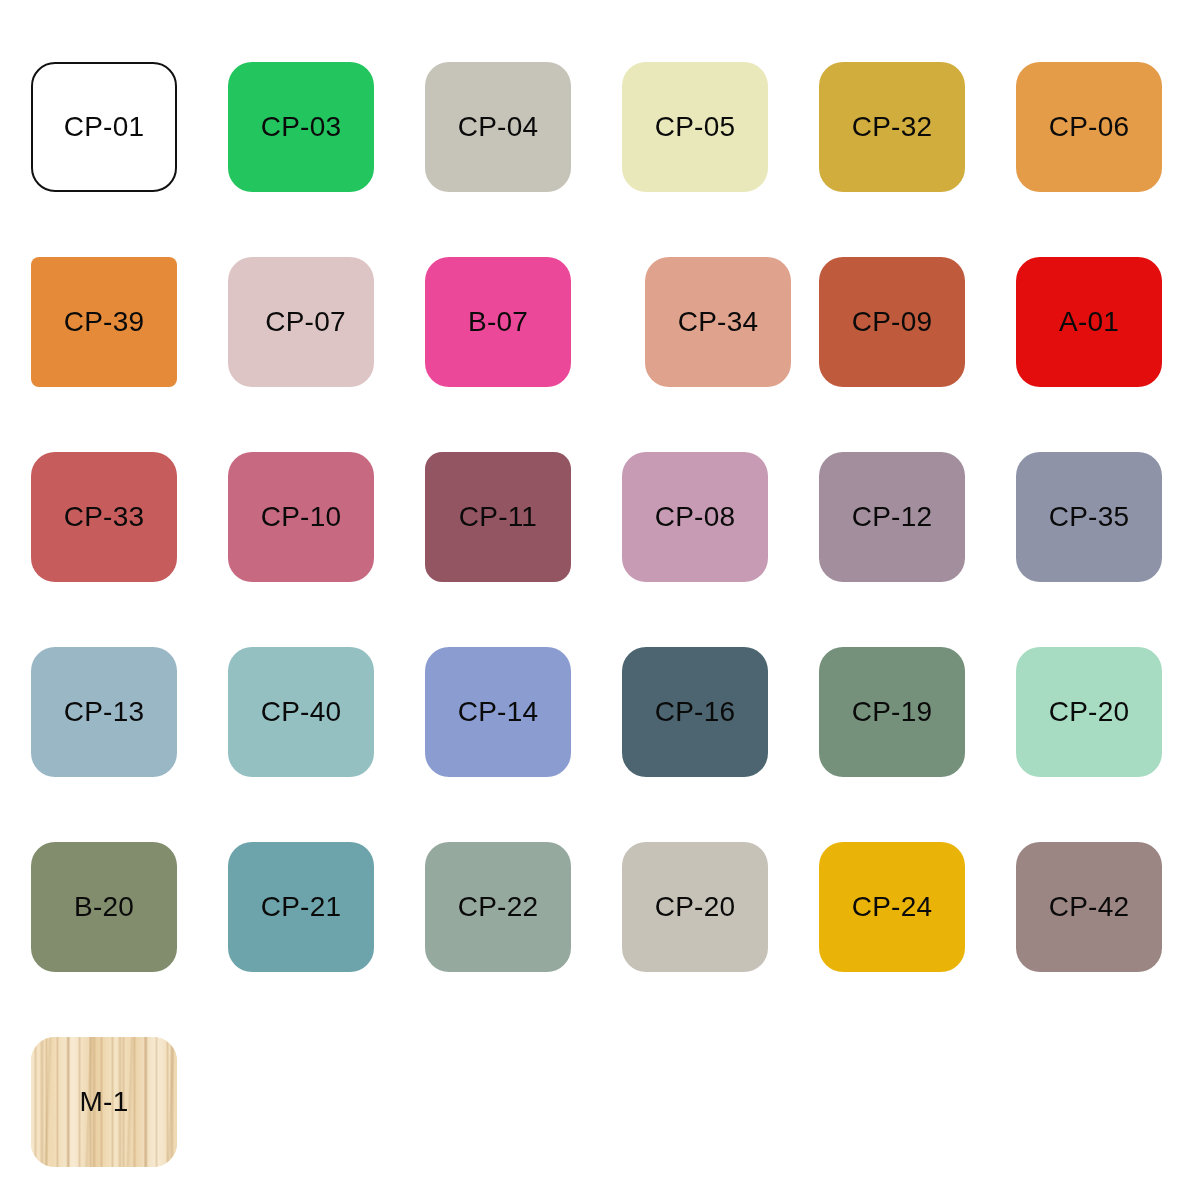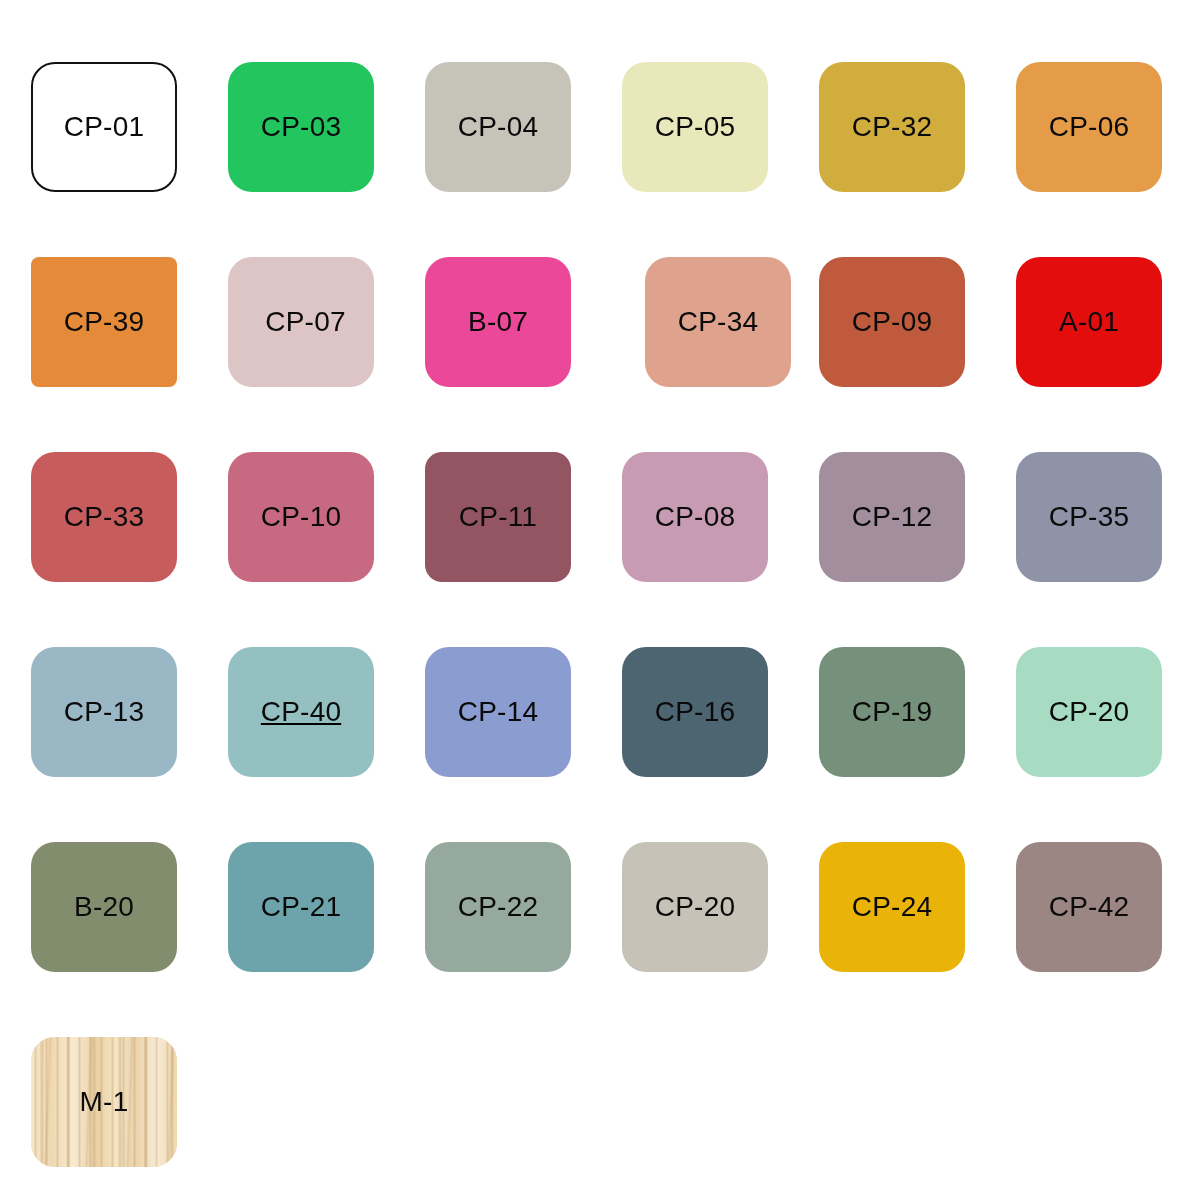--- a/index.html
+++ b/index.html
@@ -152,21 +152,21 @@
       </div>
       <div class="swatch" style="grid-area: 3 / 5; background-color: rgb(162, 142, 156);">
         <span class="swatch-label">CP-12</span>
       </div>
       <div class="swatch" style="grid-area: 3 / 6; background-color: rgb(142, 147, 168);">
         <span class="swatch-label">CP-35</span>
       </div>
       <div class="swatch" style="grid-area: 4 / 1; background-color: rgb(154, 183, 198);">
         <span class="swatch-label">CP-13</span>
       </div>
-      <div class="swatch" style="grid-area: 4 / 2; background-color: rgb(148, 192, 194); text-decoration: underline;">
+      <div class="swatch" style="grid-area: 4 / 2; background-color: rgb(148, 192, 194);">
         <span class="swatch-label">CP-40</span>
       </div>
       <div class="swatch" style="grid-area: 4 / 3; background-color: rgb(138, 156, 208);">
         <span class="swatch-label">CP-14</span>
       </div>
       <div class="swatch" style="grid-area: 4 / 4; background-color: rgb(76, 101, 112);">
         <span class="swatch-label">CP-16</span>
       </div>
       <div class="swatch" style="grid-area: 4 / 5; background-color: rgb(117, 145, 124);">
         <span class="swatch-label">CP-19</span>

